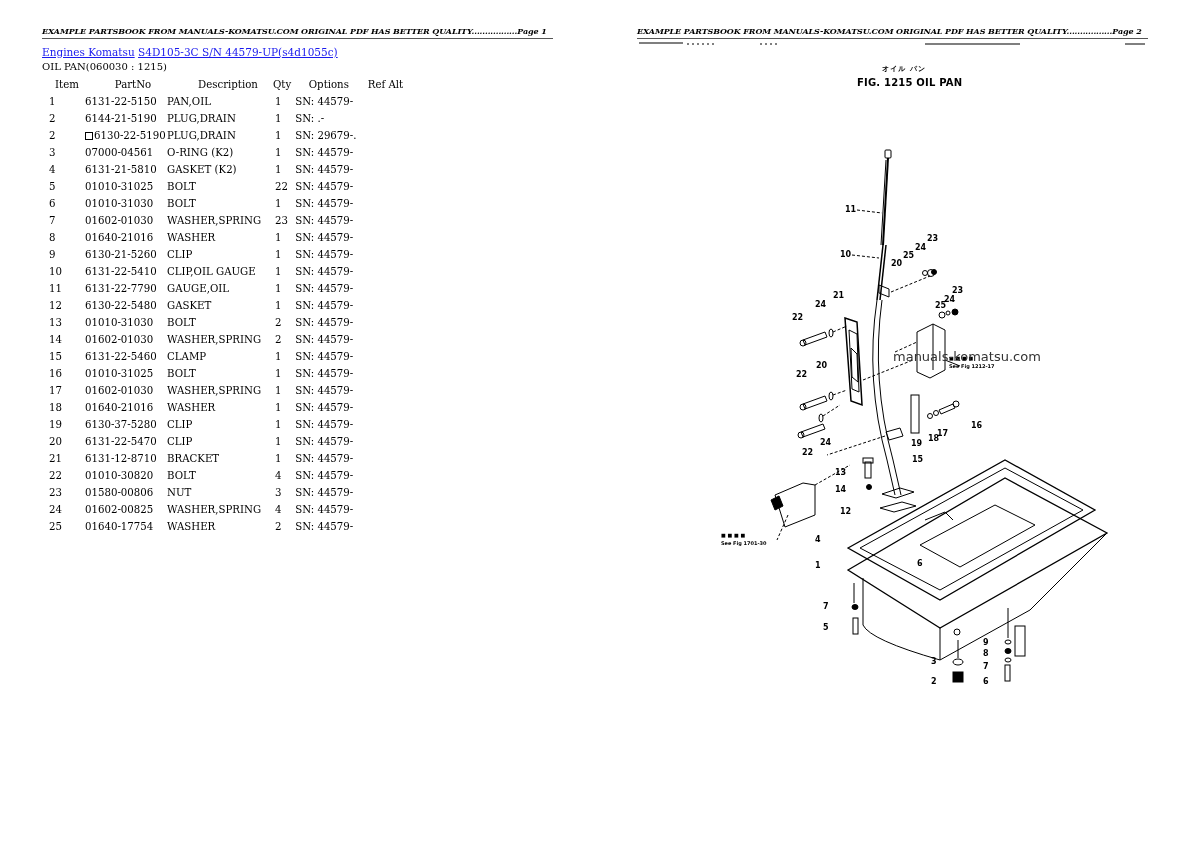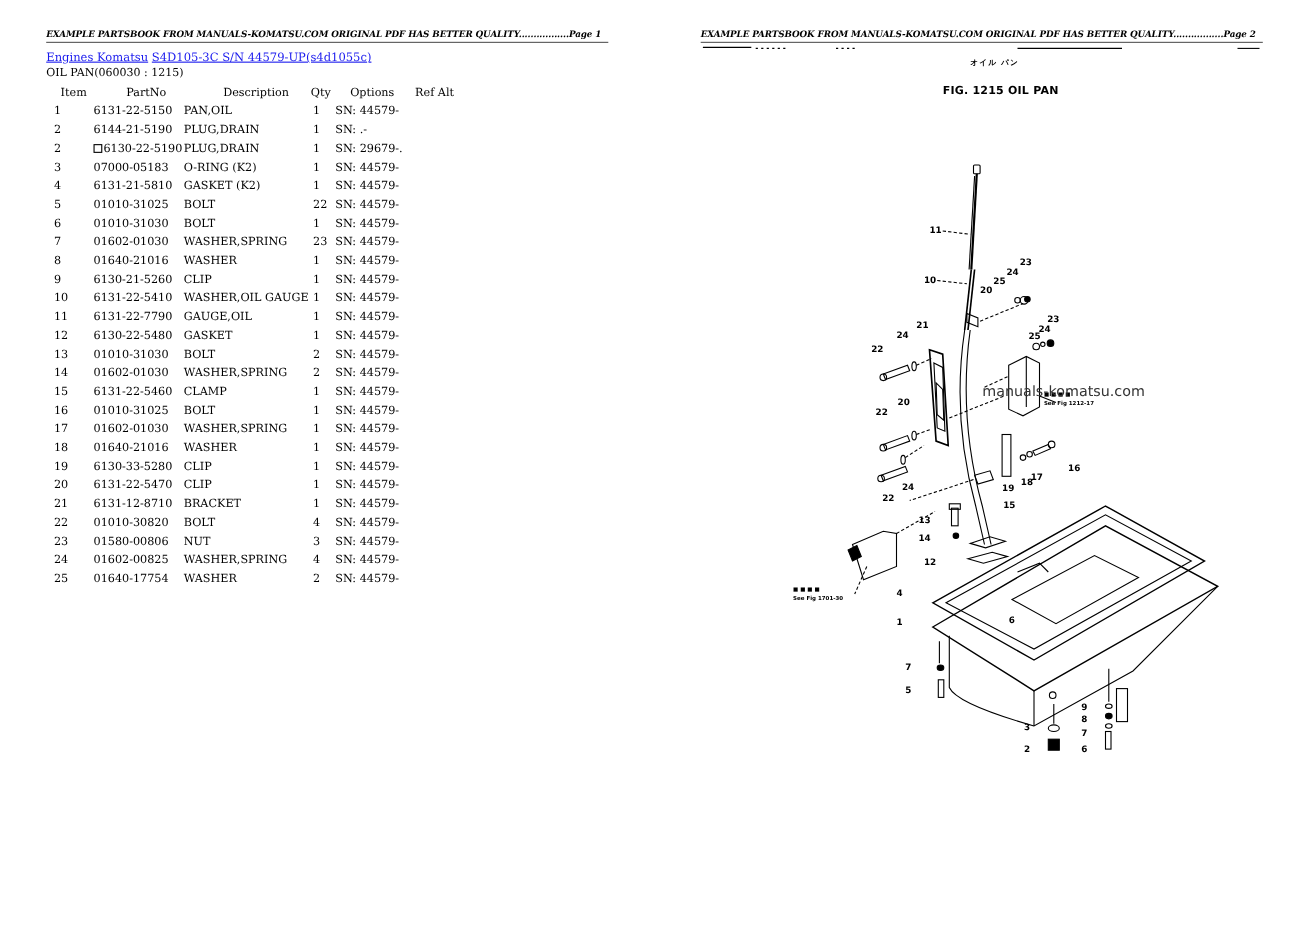--- a/index.html
+++ b/index.html
@@ -32,21 +32,21 @@
   .c-qty { width: 20px; }
   th.c-qty { padding-left: 2px !important; width: 18px; }
   td.c-qty { padding-left: 4px !important; width: 16px; }
   .c-opt { width: 54px; }
   th.c-opt { padding-left: 10px !important; width: 50px; }
   td.c-opt { padding-left: 4px !important; }
   .c-ref { width: 50px; }
   th.c-ref { padding-left: 4px !important; }
   .sq { display: inline-block; width: 8px; height: 8px; border: 1px solid #000; margin-right: 1px;
         vertical-align: -1px; box-sizing: border-box; }
-  .fig-jp { position: absolute; left: 287px; top: 52px; font-family: "DejaVu Sans", sans-serif;
+  .fig-jp { position: absolute; left: 287px; top: 64px; font-family: "DejaVu Sans", sans-serif;
         font-size: 7px; font-weight: bold; letter-spacing: 1px; }
   .fig-title { position: absolute; left: 262px; top: 77px; font-family: "DejaVu Sans", sans-serif;
         font-size: 10px; font-weight: bold; white-space: nowrap; letter-spacing: 0.2px; }
   .diagram { position: absolute; left: 0; top: 0; }
   .watermark { position: absolute; left: 298px; top: 349px; font-family: "DejaVu Sans", sans-serif;
         font-size: 13px; color: #333; white-space: nowrap; }
 </style>
 </head>
 <body>
 
@@ -91,21 +91,21 @@
         <tr>
           <td class="c-item">2</td>
           <td class="c-part"><span class="sq"></span><span>6130-22-5190</span></td>
           <td class="c-desc">PLUG,DRAIN</td>
           <td class="c-qty">1</td>
           <td class="c-opt">SN: 29679-.</td>
           <td class="c-ref"></td>
         </tr>
         <tr>
           <td class="c-item">3</td>
-          <td class="c-part">07000-05183</td>
+          <td class="c-part">07000-04561</td>
           <td class="c-desc">O-RING (K2)</td>
           <td class="c-qty">1</td>
           <td class="c-opt">SN: 44579-</td>
           <td class="c-ref"></td>
         </tr>
         <tr>
           <td class="c-item">4</td>
           <td class="c-part">6131-21-5810</td>
           <td class="c-desc">GASKET (K2)</td>
           <td class="c-qty">1</td>
@@ -148,21 +148,21 @@
           <td class="c-item">9</td>
           <td class="c-part">6130-21-5260</td>
           <td class="c-desc">CLIP</td>
           <td class="c-qty">1</td>
           <td class="c-opt">SN: 44579-</td>
           <td class="c-ref"></td>
         </tr>
         <tr>
           <td class="c-item">10</td>
           <td class="c-part">6131-22-5410</td>
-          <td class="c-desc">WASHER,OIL GAUGE</td>
+          <td class="c-desc">CLIP,OIL GAUGE</td>
           <td class="c-qty">1</td>
           <td class="c-opt">SN: 44579-</td>
           <td class="c-ref"></td>
         </tr>
         <tr>
           <td class="c-item">11</td>
           <td class="c-part">6131-22-7790</td>
           <td class="c-desc">GAUGE,OIL</td>
           <td class="c-qty">1</td>
           <td class="c-opt">SN: 44579-</td>
@@ -219,21 +219,21 @@
         <tr>
           <td class="c-item">18</td>
           <td class="c-part">01640-21016</td>
           <td class="c-desc">WASHER</td>
           <td class="c-qty">1</td>
           <td class="c-opt">SN: 44579-</td>
           <td class="c-ref"></td>
         </tr>
         <tr>
           <td class="c-item">19</td>
-          <td class="c-part">6130-33-5280</td>
+          <td class="c-part">6130-37-5280</td>
           <td class="c-desc">CLIP</td>
           <td class="c-qty">1</td>
           <td class="c-opt">SN: 44579-</td>
           <td class="c-ref"></td>
         </tr>
         <tr>
           <td class="c-item">20</td>
           <td class="c-part">6131-22-5470</td>
           <td class="c-desc">CLIP</td>
           <td class="c-qty">1</td>

